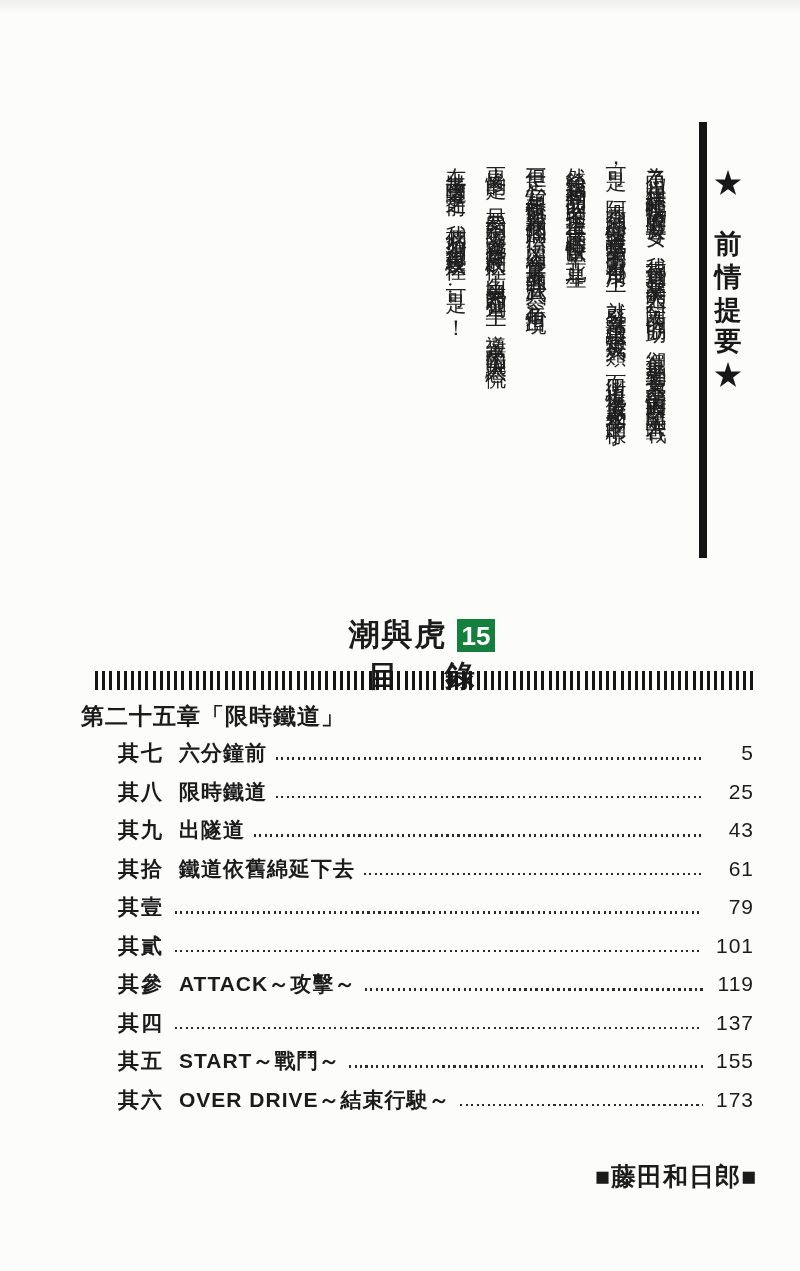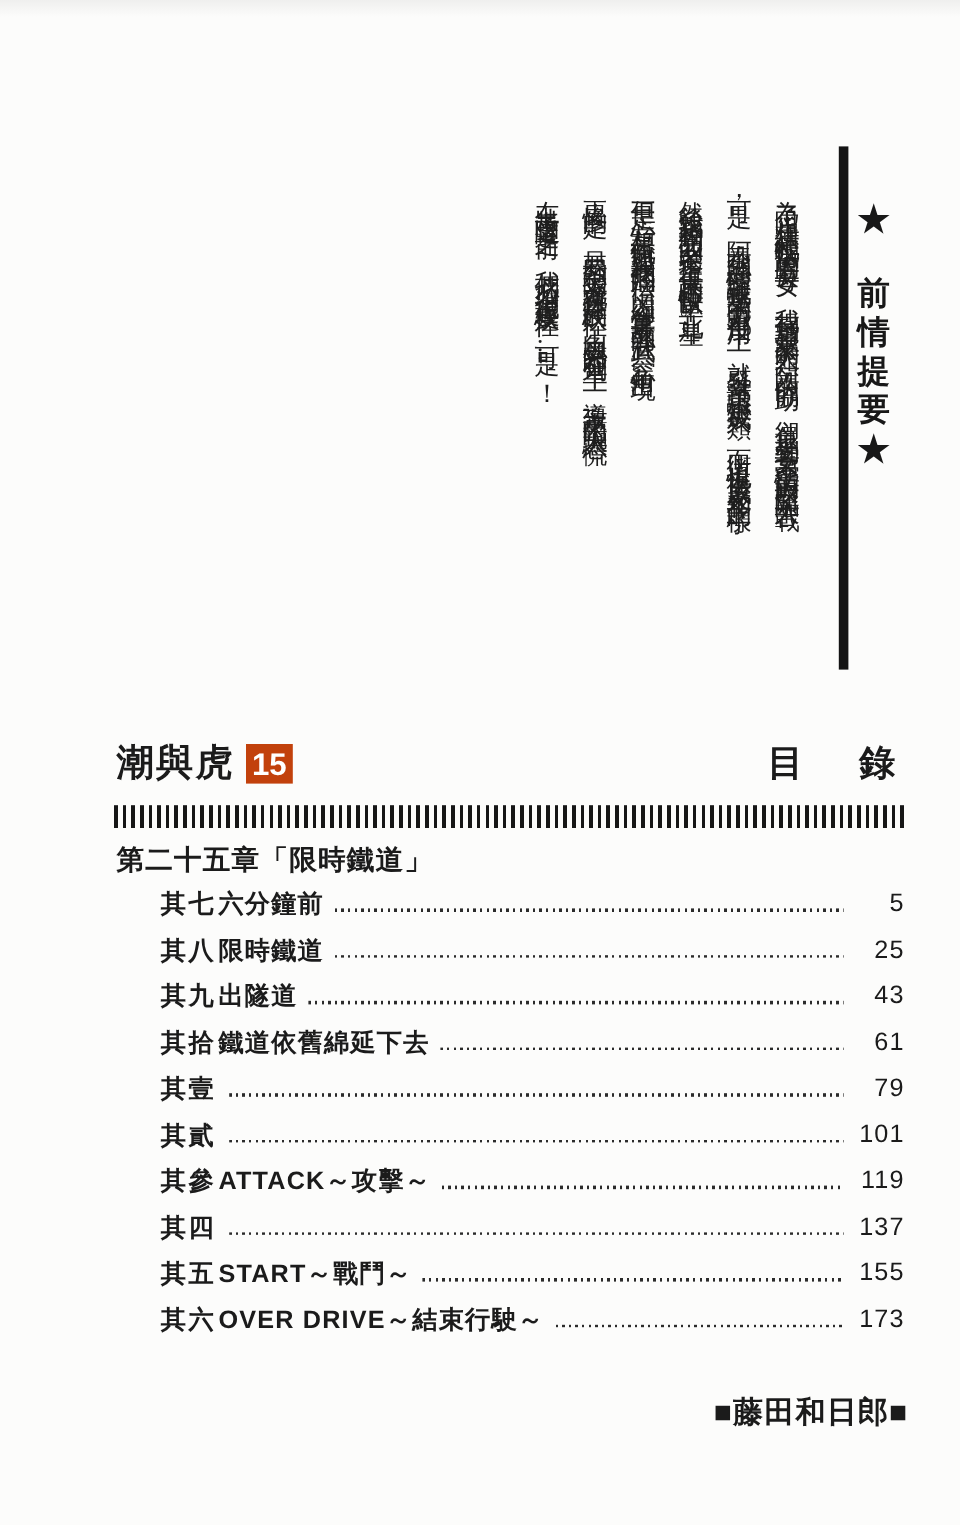--- a/index.html
+++ b/index.html
@@ -33,49 +33,49 @@
   .recap-label{
     position:absolute;top:148px;right:55px;
     writing-mode:vertical-rl;line-height:34px;
     font-family:"Liberation Serif","DejaVu Serif",serif;
     font-size:27px;font-weight:bold;letter-spacing:33px;color:#181818;
   }
 
   
   .toc-header{
     position:absolute;left:97px;right:53px;top:614px;height:44px;
-    display:flex;justify-content:space-between;align-items:center;
+    display:flex;justify-content:space-between;align-items:center;flex-direction:column;
   }
   .series{display:flex;align-items:center;}
   .series-title{font-size:31px;font-weight:bold;letter-spacing:2px;}
   .volume-badge{
-    display:inline-block;background:#c2410c;color:#ffffff;
+    display:inline-block;background:#15803d;color:#ffffff;
     font-size:26px;font-weight:bold;line-height:1;
     padding:4px 5px 3px;margin-left:9px;
   }
   .toc-heading{font-size:30px;font-weight:bold;word-spacing:36px;letter-spacing:1px;}
 
   .stripes{
     position:absolute;left:95px;top:671px;width:661px;height:19px;
     background:repeating-linear-gradient(90deg,#161616 0 3px,rgba(0,0,0,0) 3px 7.2px);
   }
 
   
-  .toc-list{position:absolute;left:97px;right:46px;top:698px;}
+  .toc-list{position:absolute;left:81px;right:46px;top:698px;}
   .chapter-title{
     margin:0;font-size:23px;font-weight:bold;letter-spacing:1px;
     height:36px;line-height:36px;
   }
   .entry{display:flex;align-items:center;height:38.5px;}
   .entry-label{
     flex:none;width:48px;margin-left:37px;
     font-size:21px;font-weight:bold;letter-spacing:2px;white-space:nowrap;
   }
   .entry-title{
-    flex:none;
+    flex:none;margin-left:13px;
     font-size:21px;font-weight:bold;letter-spacing:1px;white-space:nowrap;text-align:center;
   }
   .dot-leader{
     flex:1 1 auto;height:2.5px;margin-left:9px;margin-right:5px;
     transform:translateY(5px);
     background:repeating-linear-gradient(90deg,#2b2b2b 0 2px,rgba(0,0,0,0) 2px 5.5px);
   }
   .entry-page{
     flex:none;width:46px;text-align:right;
     font-size:21px;font-weight:normal;letter-spacing:1px;

